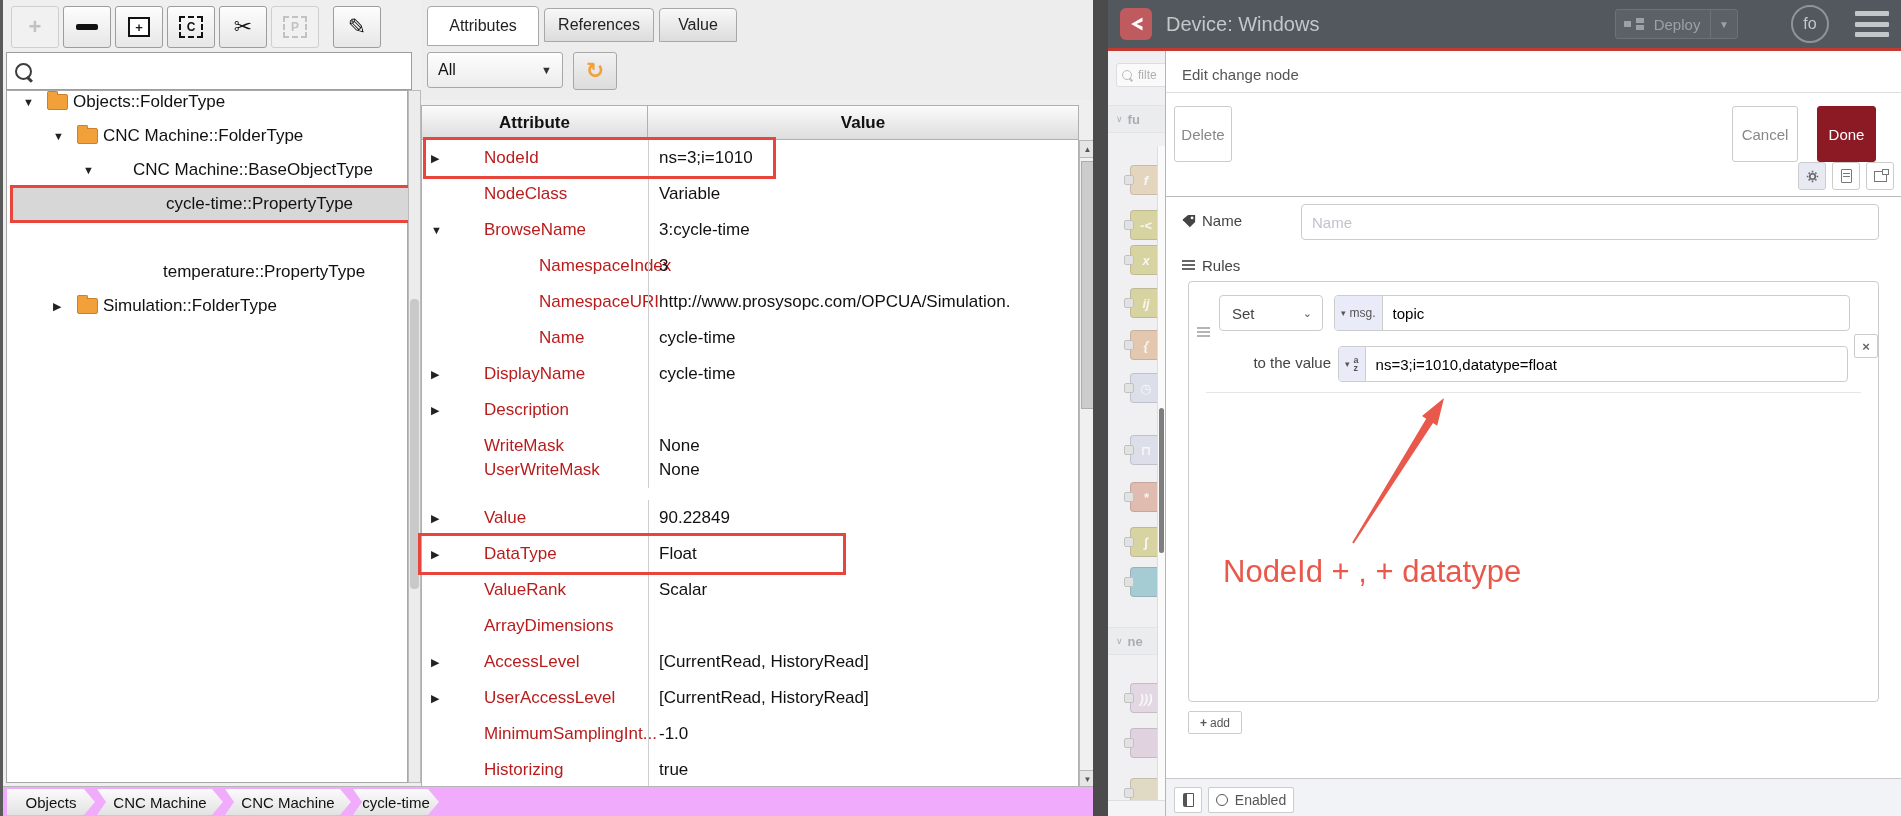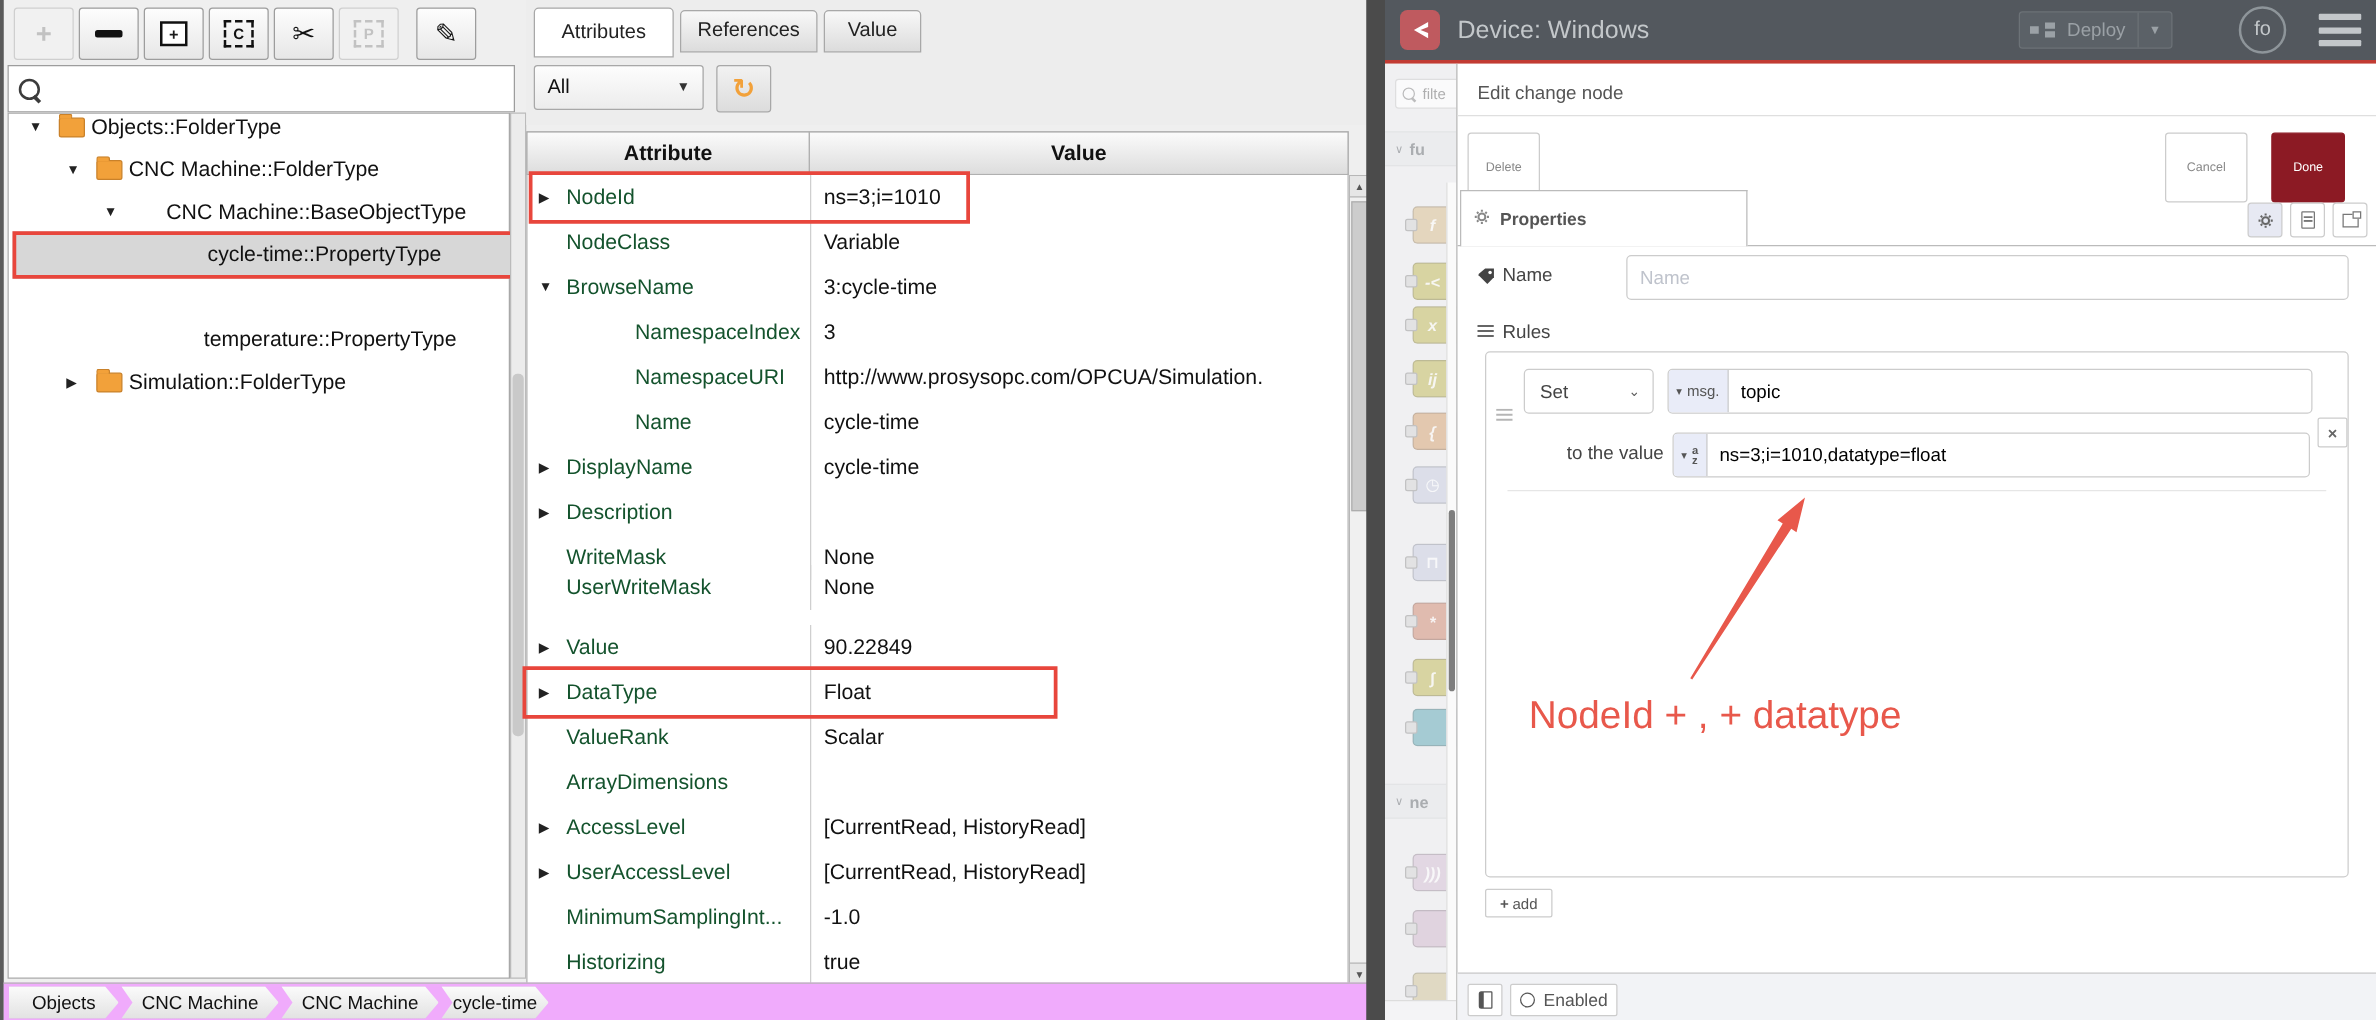--- a/index.html
+++ b/index.html
@@ -49,21 +49,21 @@
   #attr-filter .val{flex:1;padding-left:10px;font-size:16px;color:#111;}
   #attr-filter .caret{padding-right:10px;font-size:11px;color:#333;}
   #attr-refresh{left:570px;top:52px;width:42px;height:36px;background:linear-gradient(#f2f2f2,#dcdcdc);
                 border:1px solid #a8a8a8;border-radius:3px;display:flex;align-items:center;justify-content:center;}
   #attr-refresh .r{font-size:22px;font-weight:bold;color:#f2a13a;line-height:1;}
   #attr-table{left:418px;top:105px;width:658px;height:683px;background:#fff;border:1px solid #b0b0b0;box-sizing:border-box;}
   .hcell{top:105px;height:35px;background:linear-gradient(#fbfbfb,#dddddd);border:1px solid #b0b0b0;box-sizing:border-box;
          display:flex;align-items:center;justify-content:center;font-weight:bold;font-size:17px;color:#111;}
   .arow{position:absolute;left:418px;width:656px;height:36px;}
   .arow .aarr{position:absolute;left:10px;top:50%;transform:translateY(-50%);font-size:11px;color:#222;}
-  .arow .aname{position:absolute;top:50%;transform:translateY(-50%);font-size:17px;color:#14532d;white-space:nowrap;}
+  .arow .aname{position:absolute;top:50%;transform:translateY(-50%);font-size:17px;color:#b91c1c;white-space:nowrap;margin-left:31px;}
   .arow .avalue{position:absolute;left:227px;top:0;width:429px;height:36px;border-left:1px solid #cfcfcf;
                 display:flex;align-items:center;padding-left:10px;font-size:17px;color:#111;white-space:nowrap;overflow:hidden;box-sizing:border-box;}
   .redbox{position:absolute;border:3px solid #e8463c;box-sizing:border-box;pointer-events:none;z-index:5;}
   
   #attr-sb{left:1076px;top:140px;width:17px;height:648px;background:#f0f0f0;border:1px solid #b7b7b7;box-sizing:border-box;}
   .sbbtn{position:absolute;left:0;width:15px;height:16px;background:#e6e6e6;border-bottom:1px solid #b7b7b7;
          display:flex;align-items:center;justify-content:center;font-size:8px;color:#555;}
   #attr-sb .thumb{position:absolute;left:1px;width:13px;top:20px;height:248px;background:#cccccc;border:1px solid #adadad;box-sizing:border-box;}
   
   #opc-crumbs{left:0;top:786px;width:1093px;height:30px;background:#f0abfc;border-top:1px solid #b5b5b5;}
@@ -106,21 +106,21 @@
   .pal-port{position:absolute;left:16px;width:10px;height:10px;background:#d4d4d4;border:1px solid #999;border-radius:2px;box-sizing:border-box;}
   #pal-overlay{position:absolute;left:0;top:0;width:57px;height:765px;background:rgba(244,244,246,.45);z-index:6;}
   #pal-sb{position:absolute;left:49px;top:95px;width:7px;height:670px;background:#fafafa;border-left:1px solid #ddd;z-index:7;}
   #pal-sb .thumb{position:absolute;left:1px;width:5px;top:262px;height:145px;background:#7e7e7e;border-radius:3px;}
   #pal-foot{position:absolute;left:0;top:749px;width:57px;height:16px;background:#f4f4f6;border-top:1px solid #ddd;z-index:7;}
   
   #nr-edit{left:1165px;top:51px;width:736px;height:765px;background:#fff;border-left:1px solid #b5b5b5;box-sizing:border-box;z-index:8;}
   #ed-title{position:absolute;left:16px;top:15px;font-size:15px;font-weight:normal;color:#555;}
   #ed-titlesep{position:absolute;left:0;top:41px;width:736px;border-top:1px solid #dfdfdf;}
   .nrbtn{position:absolute;height:56px;background:#fff;border:1px solid #ccc;border-radius:3px;box-sizing:border-box;
-         display:flex;align-items:center;justify-content:center;font-size:10px;color:#888;}
+         display:flex;align-items:center;justify-content:center;font-size:15px;color:#888;}
   #btn-delete{left:8px;top:55px;width:58px;}
   #btn-cancel{left:566px;top:55px;width:66px;}
   #btn-done{left:651px;top:55px;width:59px;background:#8c1a24;border-color:#8c1a24;color:#fff;}
   #ed-tabbar{position:absolute;left:0;top:101px;width:736px;height:45px;border-bottom:1px solid #bbb;box-sizing:border-box;}
   #tab-props{position:absolute;left:2px;top:0;width:230px;height:45px;background:#fff;border:1px solid #bbb;border-bottom:none;
              box-sizing:border-box;display:flex;align-items:center;font-size:14px;font-weight:bold;color:#555;}
   #tab-props .gear{margin:0 8px 0 10px;}
   .mini-btn{position:absolute;top:10px;width:28px;height:28px;border:1px solid #ccc;border-radius:3px;background:#fff;
             display:flex;align-items:center;justify-content:center;box-sizing:border-box;}
   .mini-btn.activebg{background:#e7e9f3;}
@@ -453,31 +453,20 @@
 
   <div class="abs" id="nr-edit">
     <div id="ed-title">Edit change node</div>
     <div id="ed-titlesep"></div>
 
     <div class="nrbtn" id="btn-delete">Delete</div>
     <div class="nrbtn" id="btn-cancel">Cancel</div>
     <div class="nrbtn" id="btn-done">Done</div>
 
     <div id="ed-tabbar">
-      <div id="tab-props">
-        <span class="gear">
-          <svg width="13" height="13" viewBox="0 0 16 16">
-              <g stroke="#888" stroke-width="2" fill="none">
-            <circle cx="8" cy="8" r="3.4"></circle>
-            <path d="M8 1v2M8 13v2M1 8h2M13 8h2M3.2 3.2l1.4 1.4M11.4 11.4l1.4 1.4M12.8 3.2l-1.4 1.4M4.6 11.4l-1.4 1.4"></path>
-          </g>
-            </svg>
-        </span>
-        <span>Properties</span>
-      </div>
       <div class="mini-btn activebg" style="left:632px;">
         <svg width="13" height="13" viewBox="0 0 16 16">
             <g stroke="#666" stroke-width="2" fill="none">
           <circle cx="8" cy="8" r="3.4"></circle>
           <path d="M8 1v2M8 13v2M1 8h2M13 8h2M3.2 3.2l1.4 1.4M11.4 11.4l1.4 1.4M12.8 3.2l-1.4 1.4M4.6 11.4l-1.4 1.4"></path>
         </g>
           </svg>
       </div>
       <div class="mini-btn" style="left:666px;">
         <span class="doc-ic"></span>

